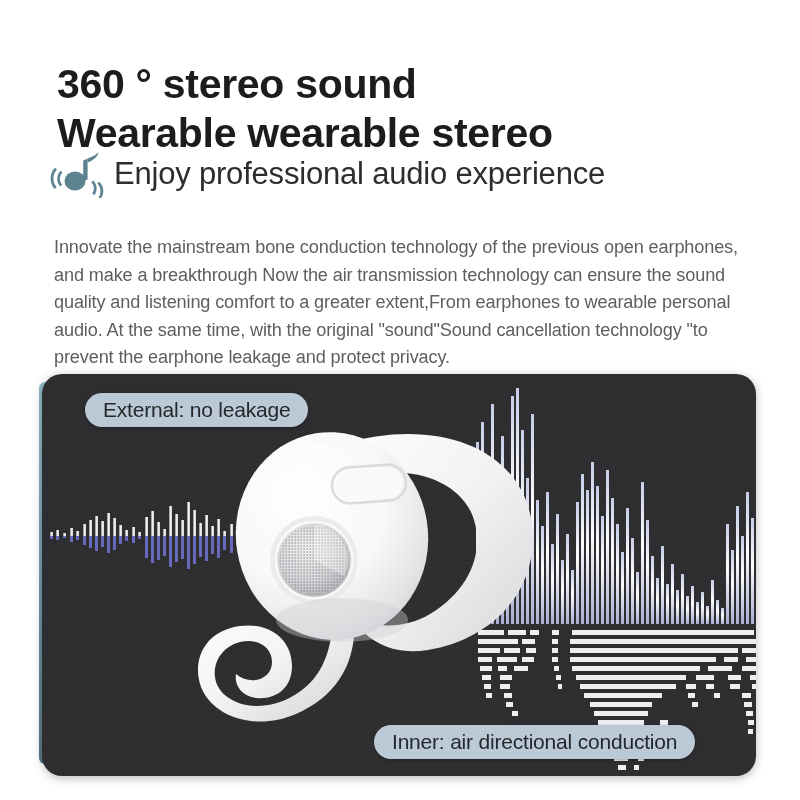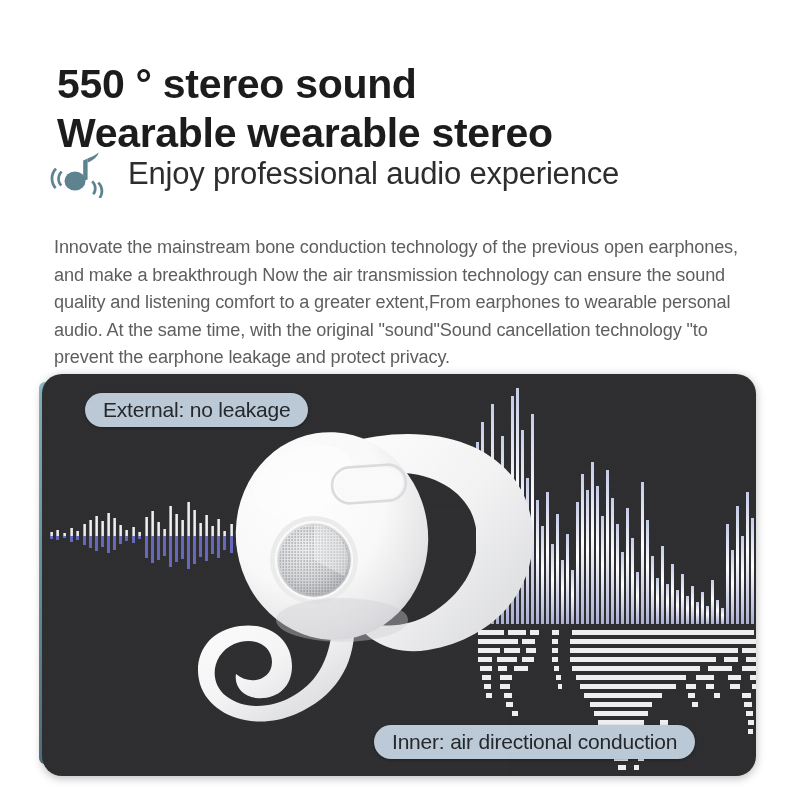--- a/index.html
+++ b/index.html
@@ -39,21 +39,21 @@
   .headline .line-1 { display: block; }
   .headline .line-2 { display: block; }
 
   
   .subtitle-row {
     position: absolute;
     left: 50px;
     top: 150px;
     display: flex;
     align-items: center;
-    gap: 22px;
+    gap: 8px;
   }
   .note-icon {
     width: 56px;
     height: 48px;
     flex: 0 0 auto;
     display: block;
   }
   .subtitle-text {
     font-family: "Liberation Sans", sans-serif;
     font-size: 31px;
@@ -159,21 +159,21 @@
     height: 34px;
     padding: 0 18px;
   }
 </style>
 </head>
 <body>
 
 <div class="page">
 
   <h1 class="headline">
-    <span class="line-1">550 ° stereo sound</span>
+    <span class="line-1">360 ° stereo sound</span>
     <span class="line-2">Wearable wearable stereo</span>
   </h1>
 
   <div class="subtitle-row">
     <span class="note-icon">
       <svg viewBox="0 0 56 48" xmlns="http://www.w3.org/2000/svg" aria-hidden="true">
         <g fill="#5d8290">
 
           <ellipse cx="25" cy="31" rx="10.5" ry="9.6"></ellipse>
 

